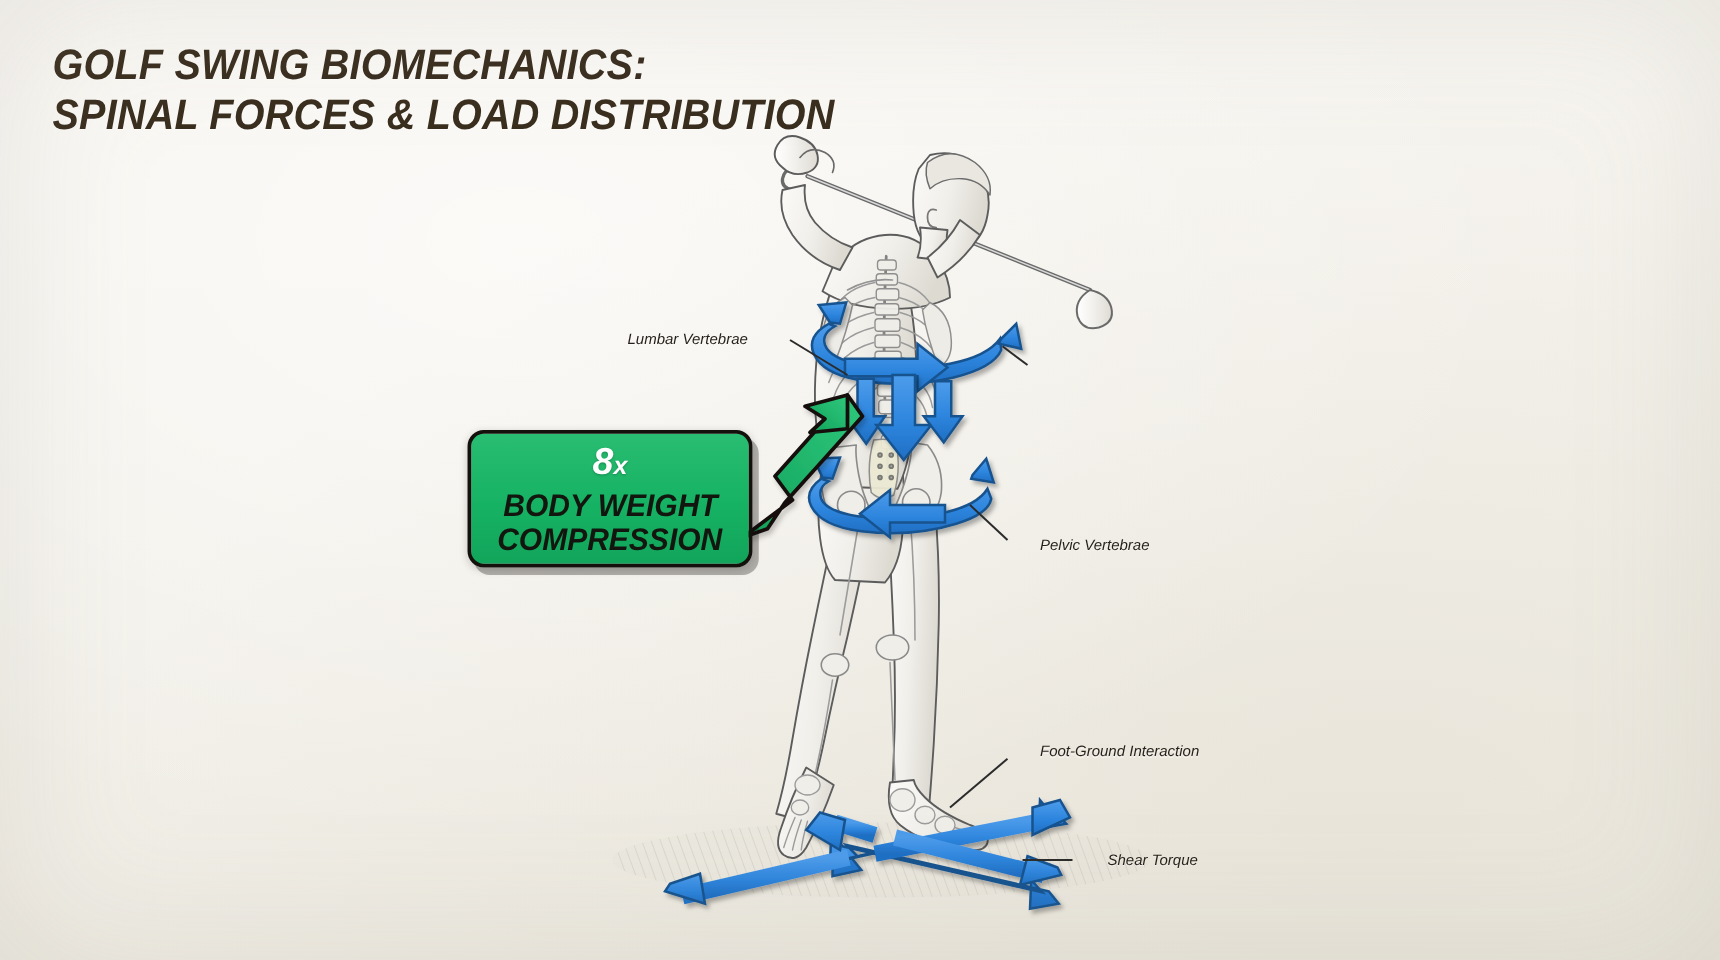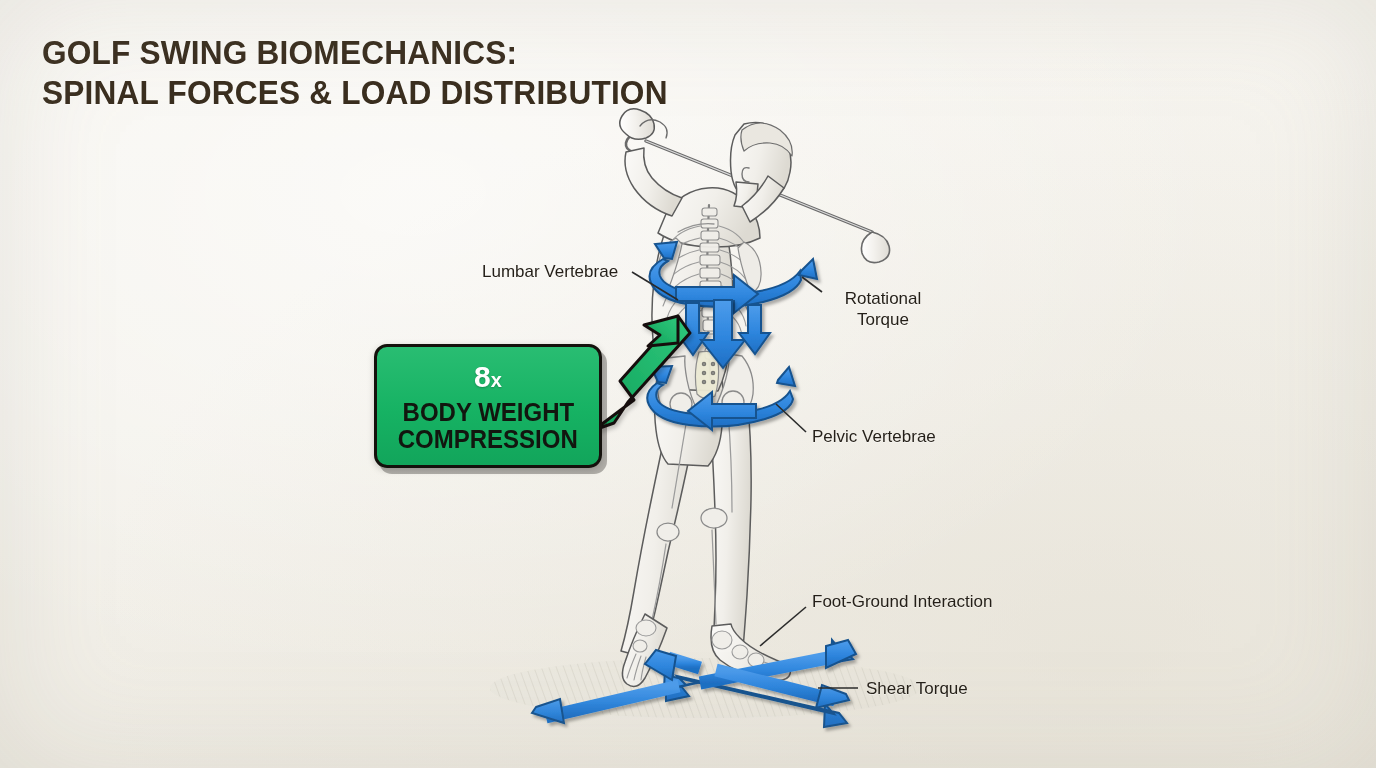--- a/index.html
+++ b/index.html
@@ -8,20 +8,21 @@
     padding: 0;
     background: #efede6;
   }
   #stage {
     position: relative;
     width: 1376px;
     height: 768px;
     overflow: hidden;
     background: #ffffff;
     font-family: "Liberation Sans", sans-serif;
+    font-style: italic;
   }
   
   #paper-grain {
     position: absolute;
     inset: 0;
     background:
       radial-gradient(ellipse at 30% 25%, rgba(255,255,255,0.55) 0%, rgba(255,255,255,0) 60%),
       radial-gradient(ellipse at 80% 85%, rgba(226,221,208,0.55) 0%, rgba(255,255,255,0) 65%),
       linear-gradient(180deg, #f7f5f0 0%, #f4f2ec 55%, #efece4 100%);
     pointer-events: none;
@@ -50,35 +51,36 @@
     text-transform: uppercase;
     transform: scaleX(0.93);
     transform-origin: left center;
     white-space: nowrap;
     text-shadow: 0 1px 0 rgba(255,255,255,0.55);
   }
 
   
   .anno-label {
     position: absolute;
-    font-size: 17px;
+    font-size: 12px;
     color: #241f18;
     line-height: 21px;
     white-space: pre-line;
     text-shadow: 0 1px 0 rgba(255,255,255,0.5);
+    margin-left: 20px;
   }
   .anno-label.center { text-align: center; }
 
   
   #callout-box {
     position: absolute;
     left: 374px;
     top: 344px;
     width: 228px;
-    height: 124px;
+    height: 110px;
     border-radius: 13px;
     background: linear-gradient(180deg, #29bd72 0%, #16b263 55%, #12a55b 100%);
     border: 3px solid #14110c;
     box-sizing: border-box;
     box-shadow: 5px 6px 0 rgba(20,18,12,0.30), 0 2px 7px rgba(0,0,0,0.18);
     display: flex;
     flex-direction: column;
     align-items: center;
     justify-content: center;
     padding-top: 2px;
@@ -364,22 +366,20 @@
   <div id="callout-box">
     <div id="callout-multiplier">
       <span>8</span><span class="sub">x</span>
     </div>
     <div class="callout-line" id="callout-line1">BODY WEIGHT</div>
     <div class="callout-line">COMPRESSION</div>
   </div>
 
   <div class="anno-label" style="left:482px; top:261px;">Lumbar Vertebrae</div>
 
-  <div class="anno-label center" style="left:828px; top:288px; width:110px;">Rotational
-Torque</div>
 
   <div class="anno-label" style="left:812px; top:426px;">Pelvic Vertebrae</div>
 
   <div class="anno-label" style="left:812px; top:591px;text-align:right;">Foot-Ground Interaction</div>
 
   <div class="anno-label" style="left:866px; top:678px;">Shear Torque</div>
 
   <div id="edge-shade"></div>
 </div>
 

